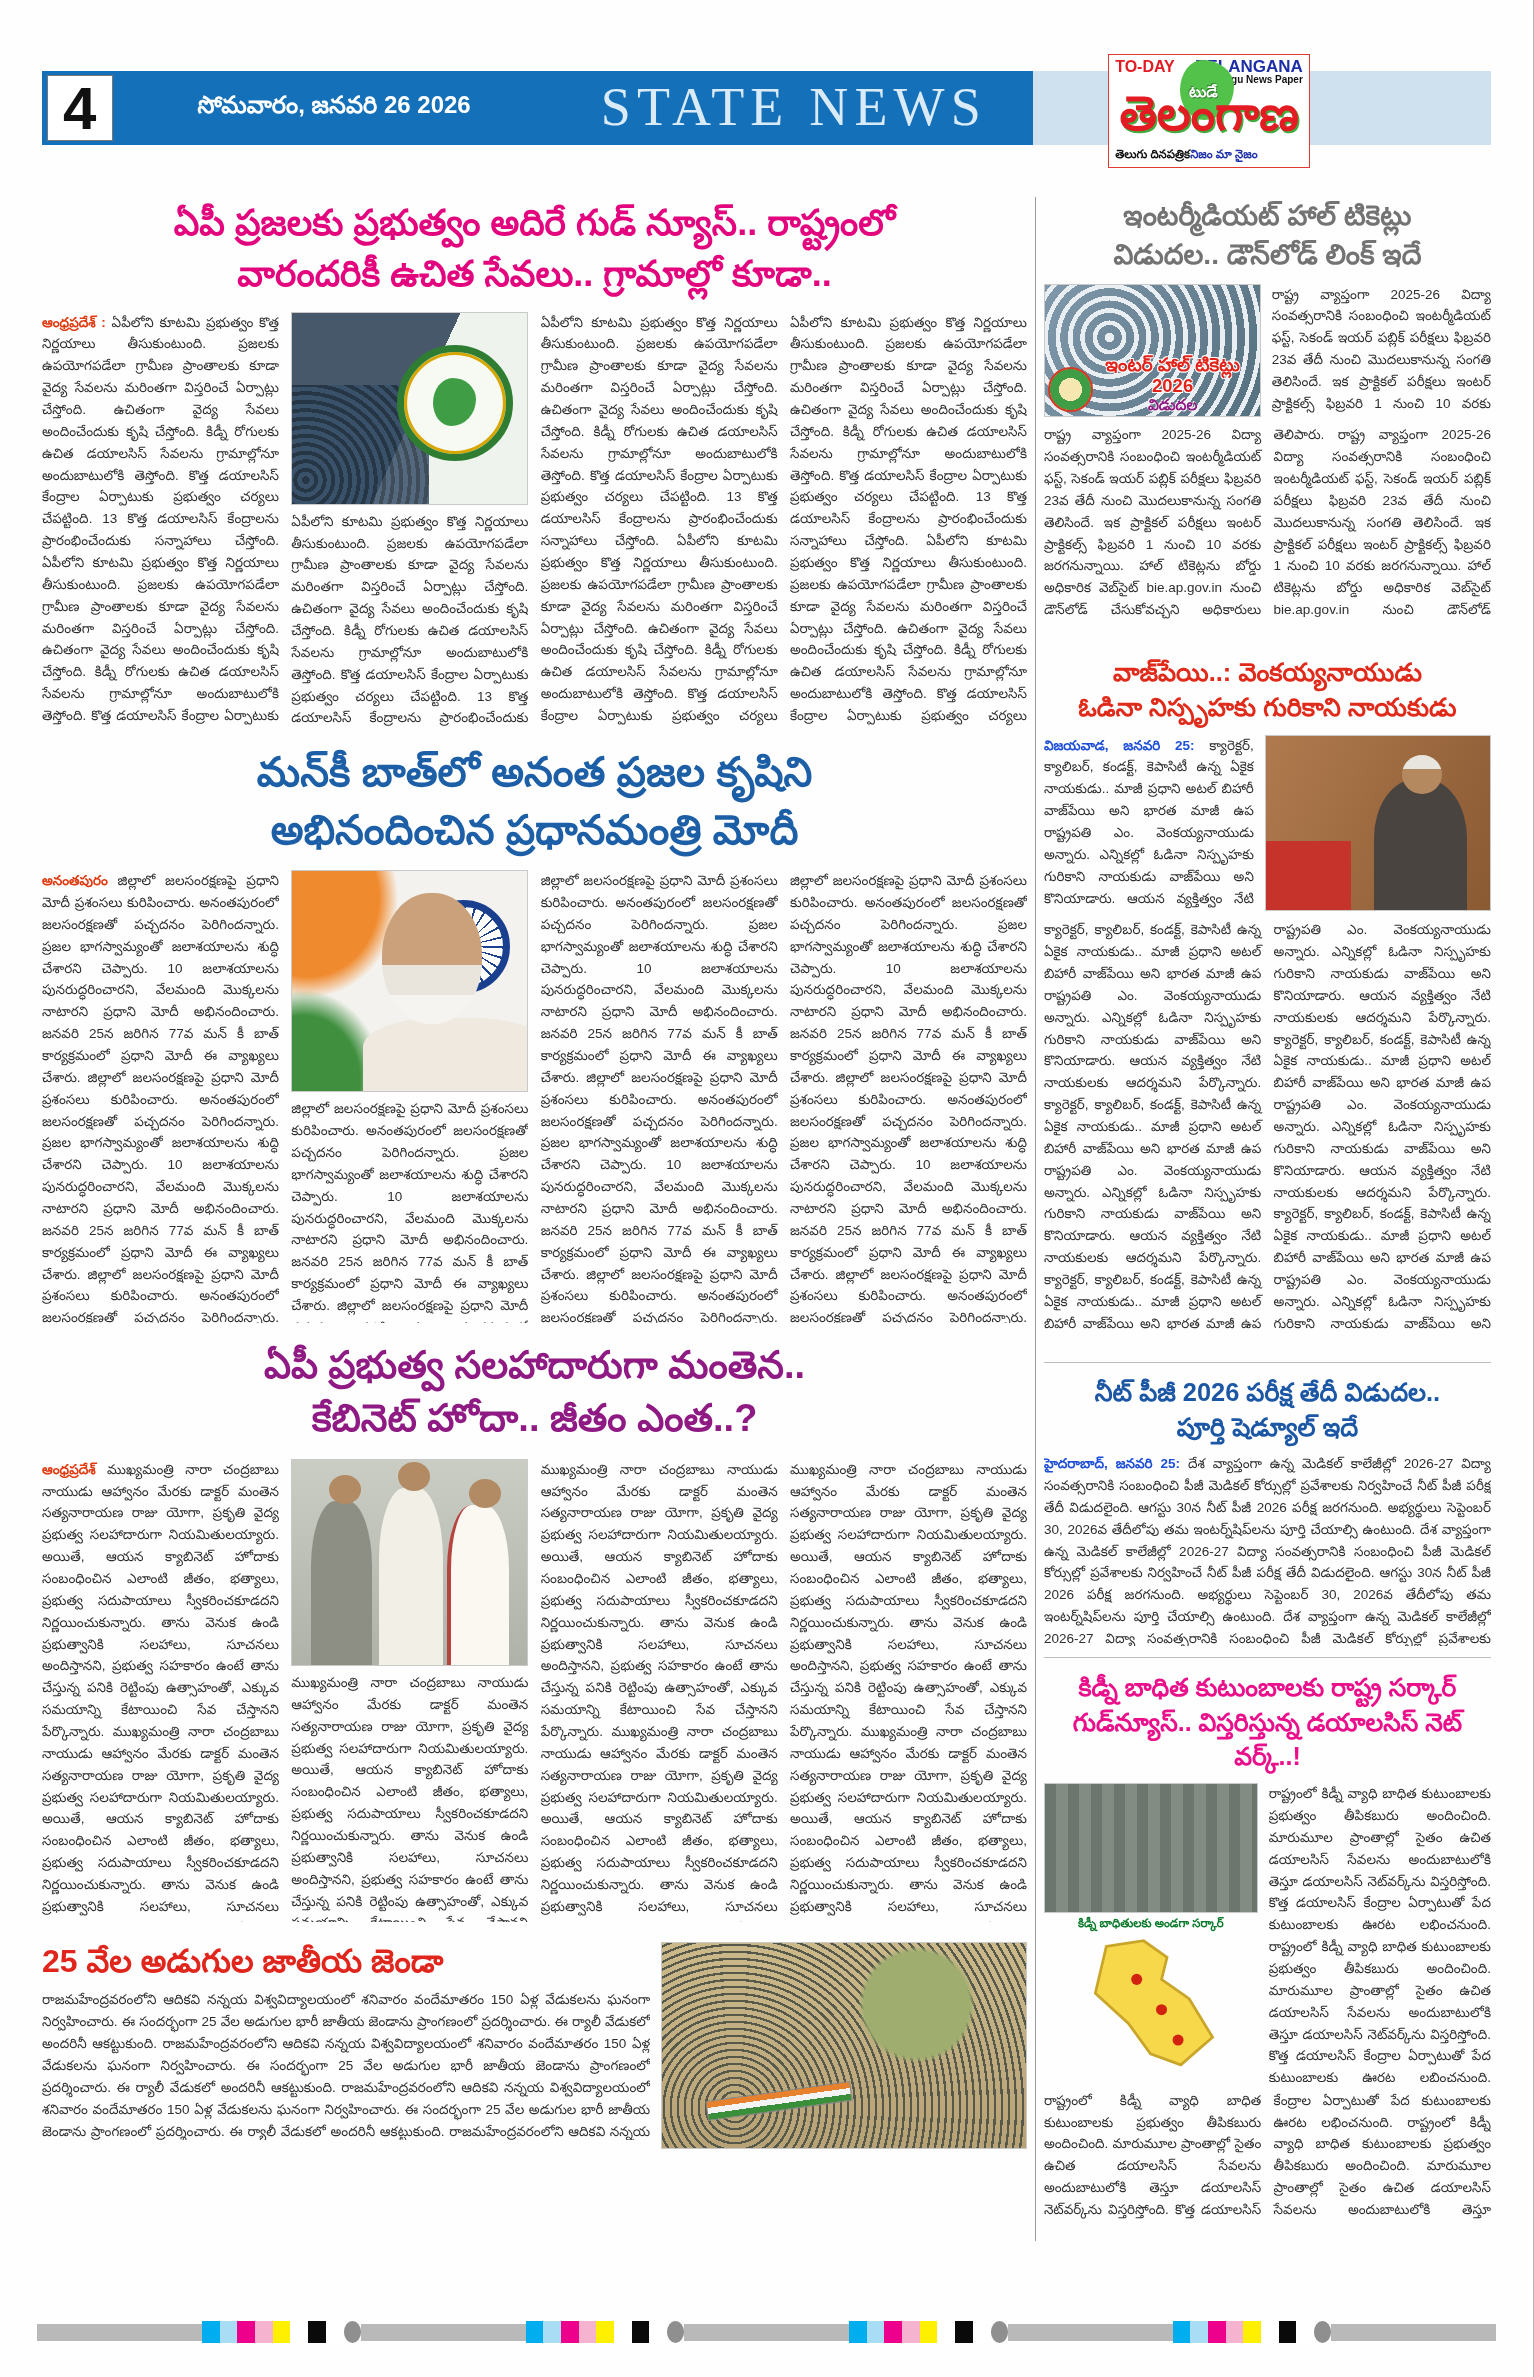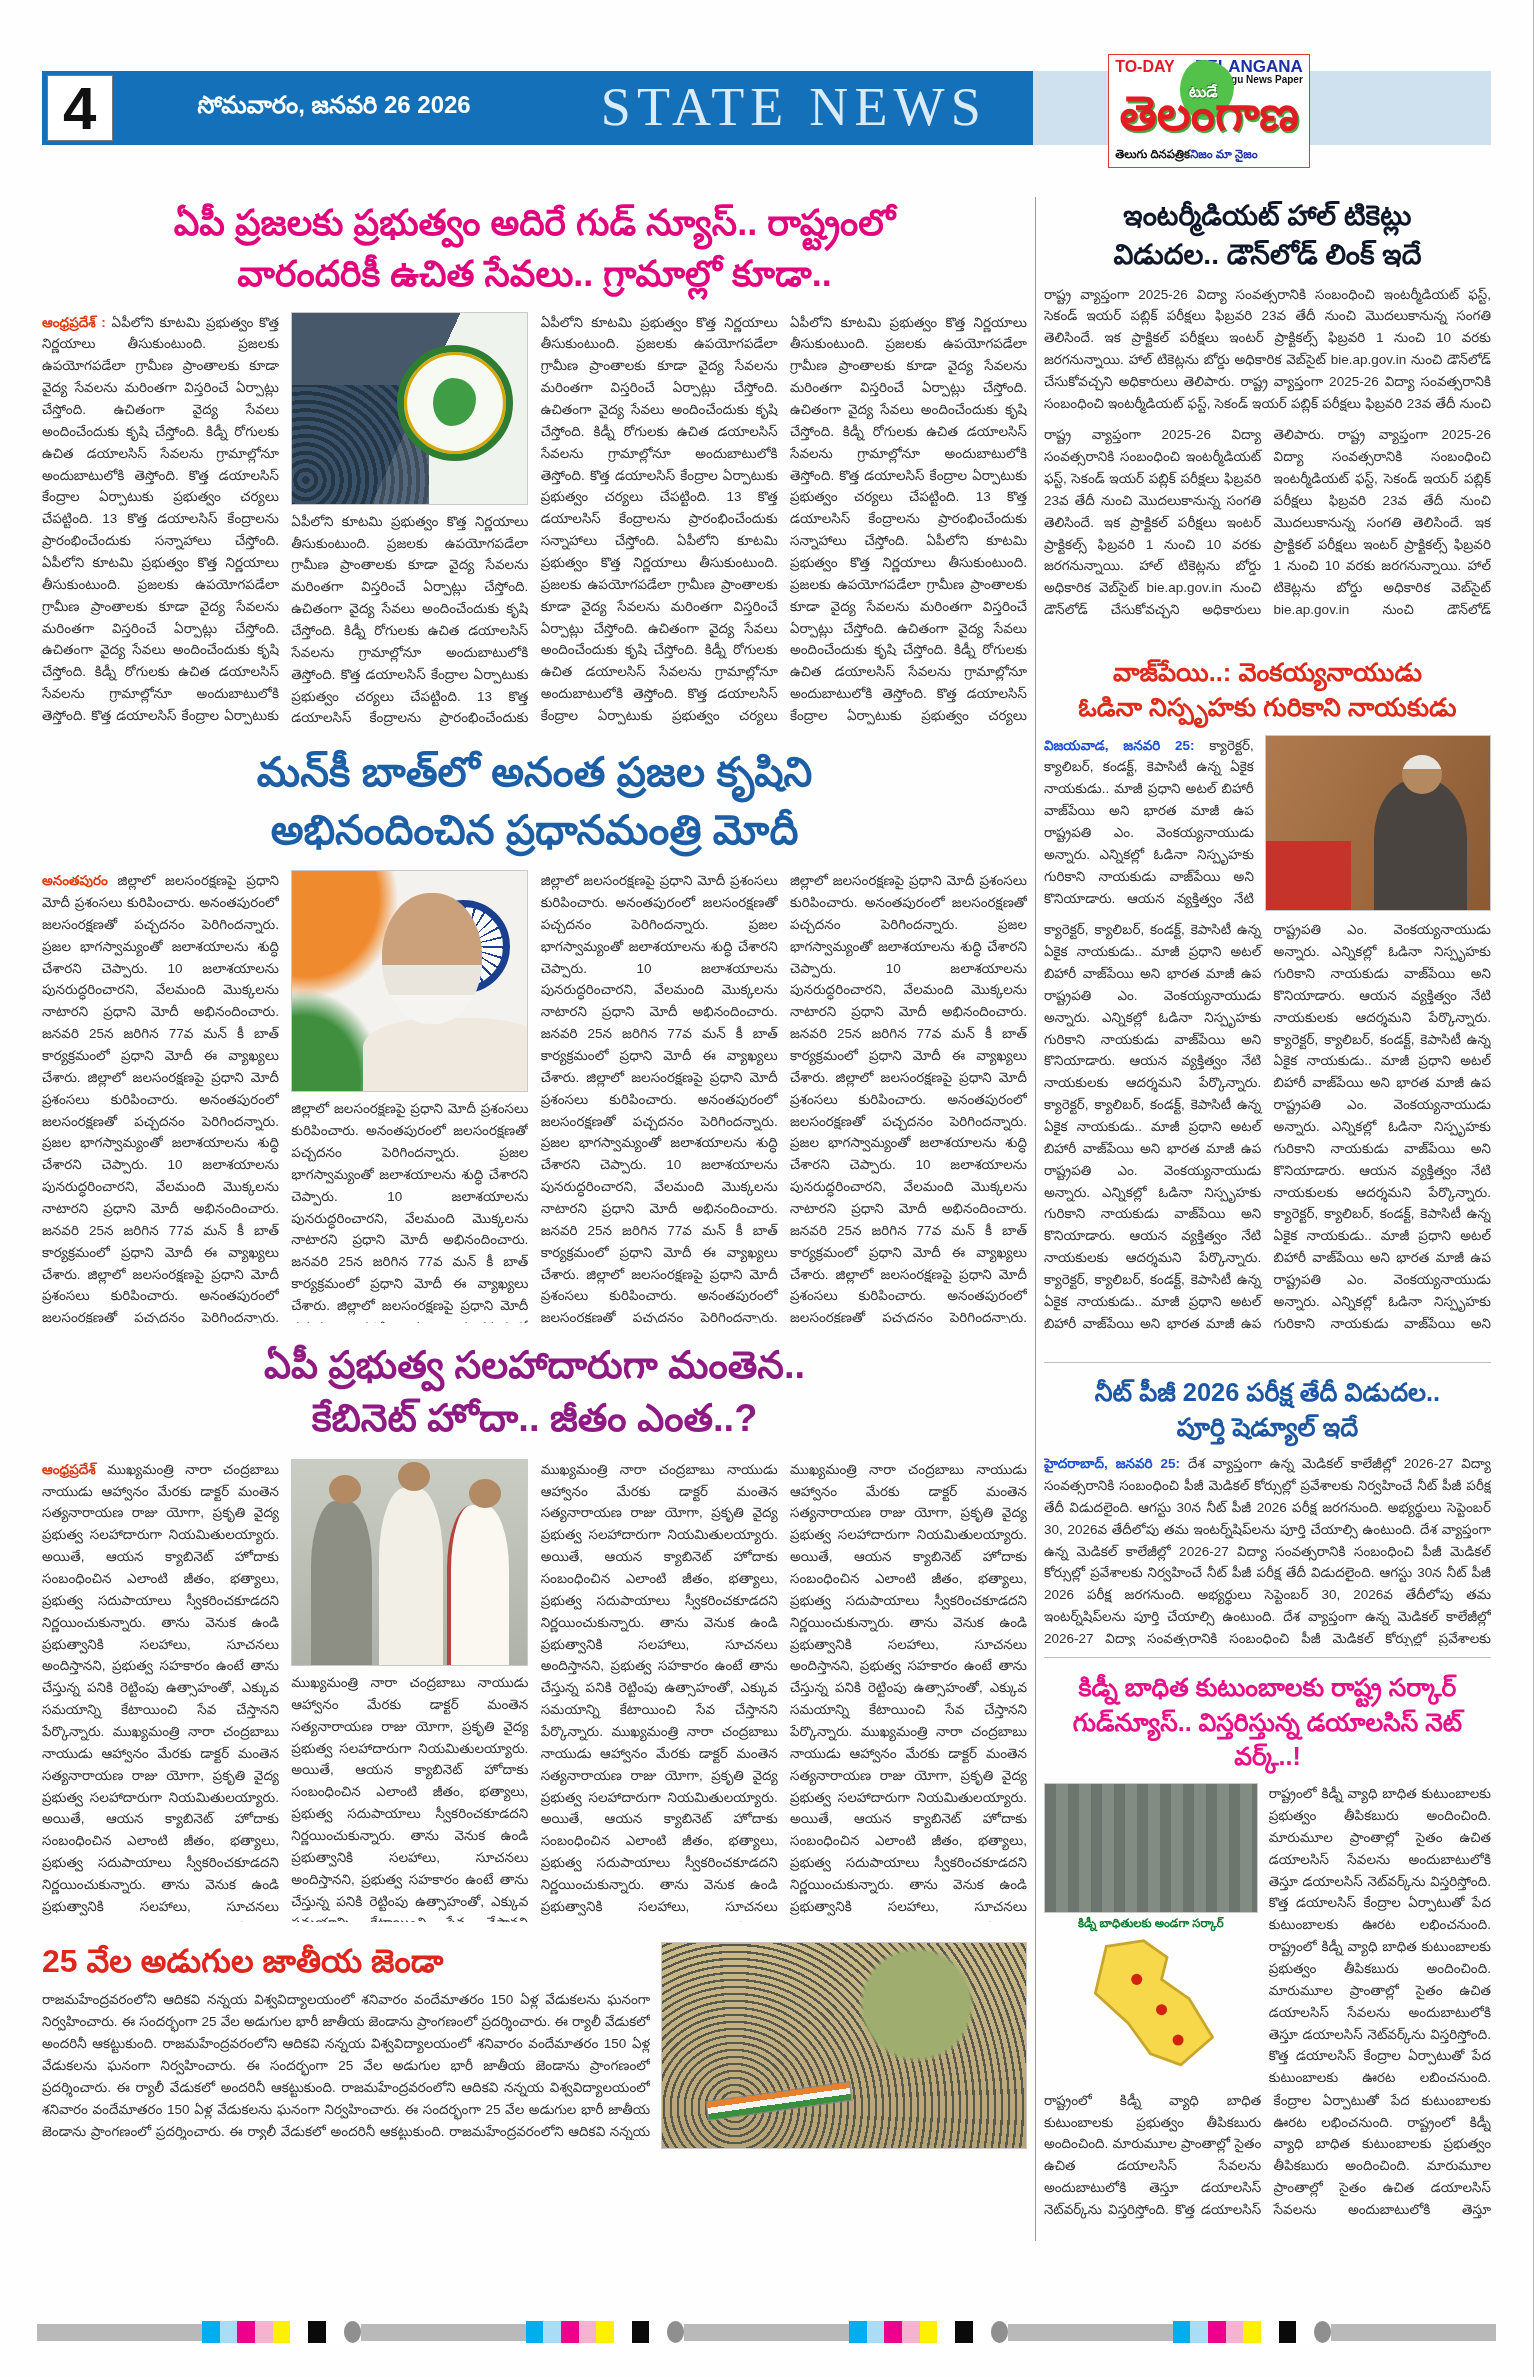--- a/index.html
+++ b/index.html
@@ -37,21 +37,21 @@
   .left-col  { width:985px; }
   .v-divider { width:1.5px; background:#9a9a9a; margin:0 7.7px; }
   .right-col { flex:1; }
   
   .hl { text-align:center; font-weight:bold; line-height:1.42; }
   .hl-a { font-size:36px; color:#e2057e; margin-bottom:12.3px; }
   .hl-b { font-size:41px; color:#1d5fa7; margin:15.4px 0 10.8px 0; }
   .hl-c { font-size:38px; color:#8f1a83; margin:15.4px 0 12.3px 0; }
   .hl-d { font-size:32px; color:#e0251c; text-align:left; line-height:1.2; margin-bottom:9.3px; }
   .rhl { text-align:center; font-weight:bold; line-height:1.38; }
-  .rhl-1 { font-size:28px; color:#0f172a; margin-bottom:9.3px; }
+  .rhl-1 { font-size:28px; color:#737373; margin-bottom:9.3px; }
   .rhl-2 { font-size:25.4px; color:#e02a1a; margin:14px 0 9.3px 0; }
   .rhl-3 { font-size:25.4px; color:#1c57a5; margin:12.3px 0 7.7px 0; }
   .rhl-4 { font-size:25px; color:#ea0f8b; margin:12.3px 0 9.3px 0; }
   
   .btxt { font-size:13.5px; line-height:1.62; text-align:justify; color:#2e2e2e; overflow:hidden; }
   .lead { font-weight:bold; color:#e03a10; }
   .dl   { font-weight:bold; color:#1d4ed8;margin-top:12px; }
   .four { display:grid; grid-template-columns:repeat(4,1fr); column-gap:12.3px; }
   .bcol { overflow:hidden; }
   .two  { columns:2; column-gap:12.3px; }
@@ -261,20 +261,27 @@
     <div class="v-divider"></div>
 
     <div class="right-col">
 
       <div>
         <div class="rhl rhl-1">
           <div>ఇంటర్మీడియట్ హాల్ టికెట్లు</div>
           <div>విడుదల.. డౌన్‌లోడ్ లింక్ ఇదే</div>
         </div>
         <div class="row">
+          <div class="photo photo-r1">
+            <div class="seal"></div>
+            <div class="badge">
+              <span class="badge-1">ఇంటర్ హాల్ టికెట్లు 2026</span>
+              <span class="badge-2">విడుదల</span>
+            </div>
+          </div>
           <div class="btxt grow" style="height:133px">
             <span>రాష్ట్ర వ్యాప్తంగా 2025-26 విద్యా సంవత్సరానికి సంబంధించి ఇంటర్మీడియట్ ఫస్ట్, సెకండ్ ఇయర్ పబ్లిక్ పరీక్షలు ఫిబ్రవరి 23వ తేదీ నుంచి మొదలుకానున్న సంగతి తెలిసిందే. ఇక ప్రాక్టికల్ పరీక్షలు ఇంటర్ ప్రాక్టికల్స్ ఫిబ్రవరి 1 నుంచి 10 వరకు జరగనున్నాయి. హాల్ టికెట్లను బోర్డు అధికారిక వెబ్‌సైట్ bie.ap.gov.in నుంచి డౌన్‌లోడ్ చేసుకోవచ్చని అధికారులు తెలిపారు. రాష్ట్ర వ్యాప్తంగా 2025-26 విద్యా సంవత్సరానికి సంబంధించి ఇంటర్మీడియట్ ఫస్ట్, సెకండ్ ఇయర్ పబ్లిక్ పరీక్షలు ఫిబ్రవరి 23వ తేదీ నుంచి మొదలుకానున్న సంగతి తెలిసిందే. ఇక ప్రాక్టికల్ పరీక్షలు ఇంటర్ ప్రాక్టికల్స్ ఫిబ్రవరి 1 నుంచి 10 వరకు జరగనున్నాయి. హాల్ టికెట్లను బోర్డు అధికారిక వెబ్‌సైట్ bie.ap.gov.in నుంచి డౌన్‌లోడ్ చేసుకోవచ్చని అధికారులు తెలిపారు.</span>
           </div>
         </div>
         <div class="btxt two" style="height:217px; margin-top:7.7px">
           <span>రాష్ట్ర వ్యాప్తంగా 2025-26 విద్యా సంవత్సరానికి సంబంధించి ఇంటర్మీడియట్ ఫస్ట్, సెకండ్ ఇయర్ పబ్లిక్ పరీక్షలు ఫిబ్రవరి 23వ తేదీ నుంచి మొదలుకానున్న సంగతి తెలిసిందే. ఇక ప్రాక్టికల్ పరీక్షలు ఇంటర్ ప్రాక్టికల్స్ ఫిబ్రవరి 1 నుంచి 10 వరకు జరగనున్నాయి. హాల్ టికెట్లను బోర్డు అధికారిక వెబ్‌సైట్ bie.ap.gov.in నుంచి డౌన్‌లోడ్ చేసుకోవచ్చని అధికారులు తెలిపారు. రాష్ట్ర వ్యాప్తంగా 2025-26 విద్యా సంవత్సరానికి సంబంధించి ఇంటర్మీడియట్ ఫస్ట్, సెకండ్ ఇయర్ పబ్లిక్ పరీక్షలు ఫిబ్రవరి 23వ తేదీ నుంచి మొదలుకానున్న సంగతి తెలిసిందే. ఇక ప్రాక్టికల్ పరీక్షలు ఇంటర్ ప్రాక్టికల్స్ ఫిబ్రవరి 1 నుంచి 10 వరకు జరగనున్నాయి. హాల్ టికెట్లను బోర్డు అధికారిక వెబ్‌సైట్ bie.ap.gov.in నుంచి డౌన్‌లోడ్ చేసుకోవచ్చని అధికారులు తెలిపారు. రాష్ట్ర వ్యాప్తంగా 2025-26 విద్యా సంవత్సరానికి సంబంధించి ఇంటర్మీడియట్ ఫస్ట్, సెకండ్ ఇయర్ పబ్లిక్ పరీక్షలు ఫిబ్రవరి 23వ తేదీ నుంచి మొదలుకానున్న సంగతి తెలిసిందే. ఇక ప్రాక్టికల్ పరీక్షలు ఇంటర్ ప్రాక్టికల్స్ ఫిబ్రవరి 1 నుంచి 10 వరకు జరగనున్నాయి. హాల్ టికెట్లను బోర్డు అధికారిక వెబ్‌సైట్ bie.ap.gov.in నుంచి డౌన్‌లోడ్ చేసుకోవచ్చని అధికారులు తెలిపారు. రాష్ట్ర వ్యాప్తంగా 2025-26 విద్యా సంవత్సరానికి సంబంధించి ఇంటర్మీడియట్ ఫస్ట్, సెకండ్ ఇయర్ పబ్లిక్ పరీక్షలు ఫిబ్రవరి 23వ తేదీ నుంచి మొదలుకానున్న సంగతి తెలిసిందే. ఇక ప్రాక్టికల్ పరీక్షలు ఇంటర్ ప్రాక్టికల్స్ ఫిబ్రవరి 1 నుంచి 10 వరకు జరగనున్నాయి. హాల్ టికెట్లను బోర్డు అధికారిక వెబ్‌సైట్ bie.ap.gov.in నుంచి డౌన్‌లోడ్ చేసుకోవచ్చని అధికారులు తెలిపారు.</span>
         </div>
       </div>
 
       <div>

